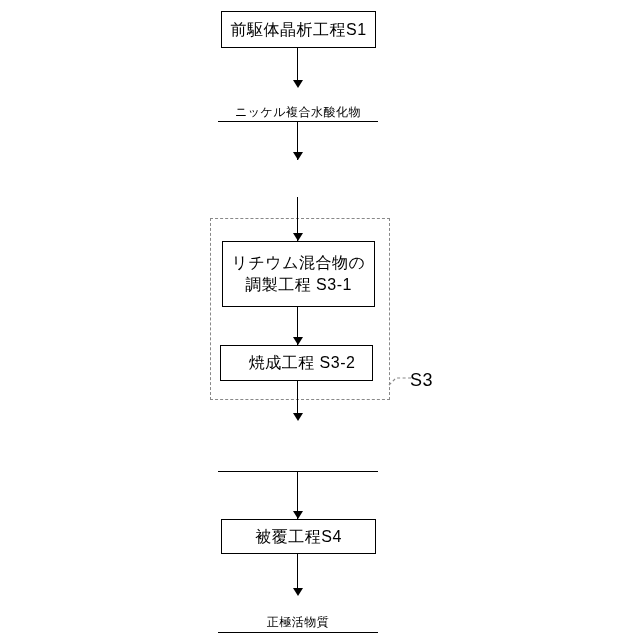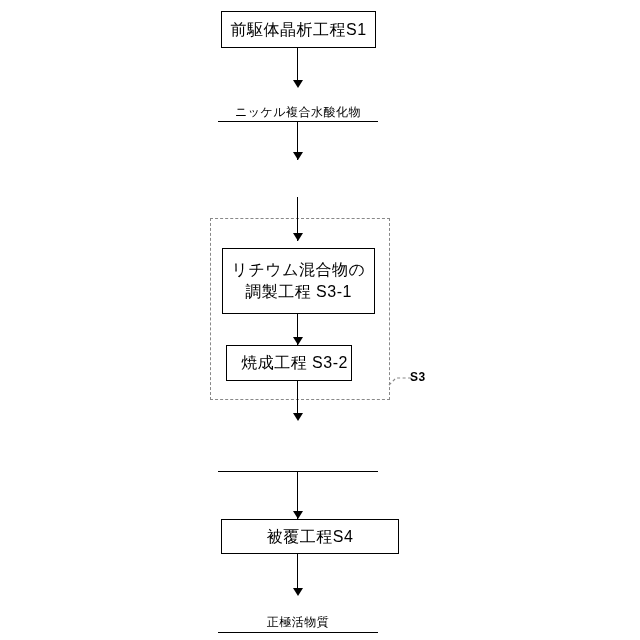--- a/index.html
+++ b/index.html
@@ -83,22 +83,22 @@
   
   .group-box {
     position: absolute;
     box-sizing: border-box;
     border: 1.2px dashed #888888;
     background: transparent;
     z-index: 0;
   }
   .group-label {
     position: absolute;
-    font-size: 12px;
-    font-weight: bold;
+    font-size: 18px;
+    font-weight: normal;
     letter-spacing: 0.5px;
     z-index: 4;
     white-space: nowrap;
   }
   .leader {
     position: absolute;
     z-index: 4;
   }
 </style>
 </head>
@@ -125,41 +125,41 @@
   </div>
   <div class="underline" style="left:218px; top:121px; width:160px;"></div>
 
   <div class="conn" style="left:297px; top:121px; height:39px;"></div>
   <div class="arrowhead" style="left:293px; top:152px;"></div>
 
 
   <div class="conn" style="left:297px; top:197px; height:44px;"></div>
   <div class="arrowhead" style="left:293px; top:233px;"></div>
 
-  <div class="proc-box" style="left:222px; top:241px; width:153px; height:66px;margin-top:7px;">
+  <div class="proc-box" style="left:222px; top:241px; width:153px; height:66px;">
     <span class="line">リチウム混合物の</span>
     <span class="line">調製工程  S3-1</span>
   </div>
 
   <div class="conn" style="left:297px; top:307px; height:38px;"></div>
   <div class="arrowhead" style="left:293px; top:337px;"></div>
 
-  <div class="proc-box" style="left:226px; top:345px; width:126px; height:36px;padding-left:11px;">
+  <div class="proc-box" style="left:220px; top:345px; width:153px; height:36px;padding-left:11px;">
     <span class="line">焼成工程  S3-2</span>
   </div>
 
   <div class="conn" style="left:297px; top:381px; height:36px;"></div>
   <div class="arrowhead" style="left:293px; top:413px;"></div>
 
   <div class="underline" style="left:218px; top:471px; width:160px;"></div>
 
   <div class="conn" style="left:297px; top:471px; height:48px;"></div>
   <div class="arrowhead" style="left:293px; top:511px;"></div>
 
-  <div class="proc-box" style="left:221px; top:519px; width:178px; height:35px;">
+  <div class="proc-box" style="left:221px; top:519px; width:155px; height:35px;">
     <span class="line">被覆工程S4</span>
   </div>
 
   <div class="conn" style="left:297px; top:554px; height:40px;"></div>
   <div class="arrowhead" style="left:293px; top:588px;"></div>
 
   <div class="prod-label" style="left:198px; top:602px; width:200px; height:28px;">
     <span class="line">正極活物質</span>
   </div>
   <div class="underline" style="left:218px; top:632px; width:160px;"></div>

